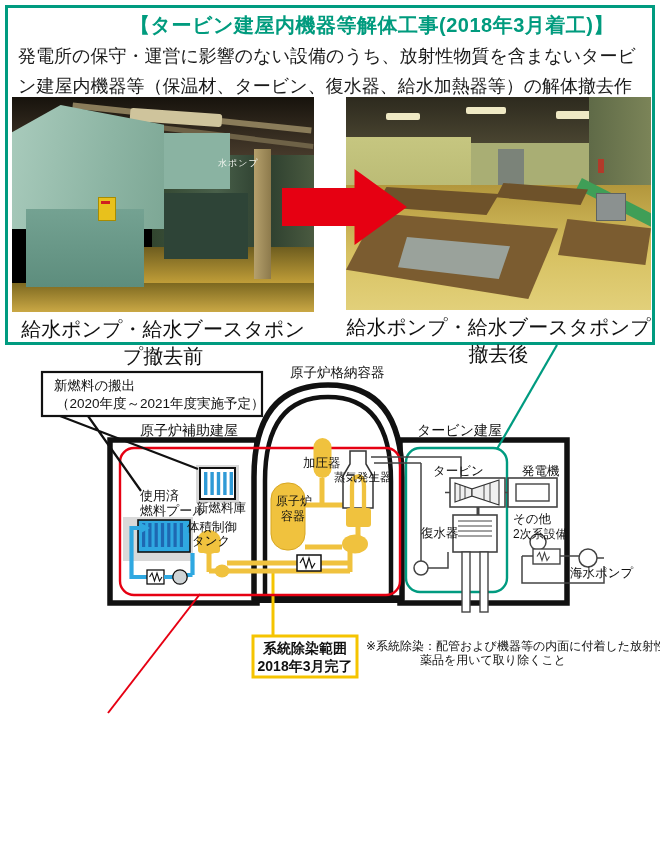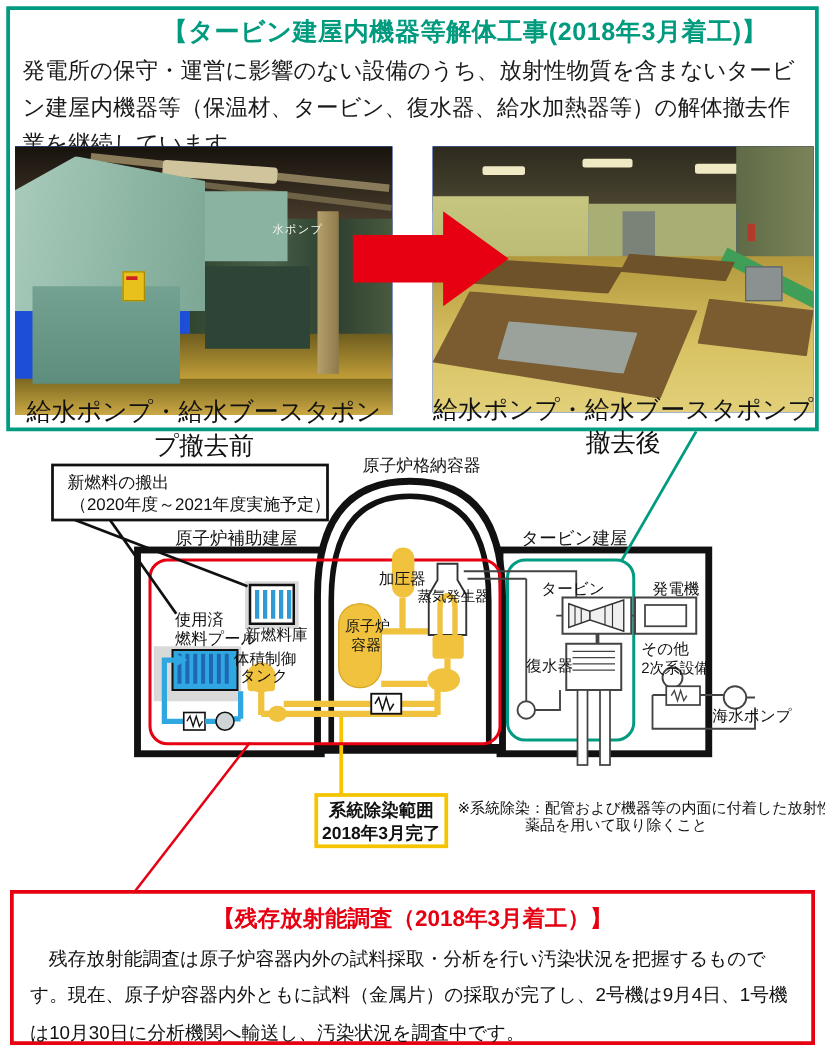--- a/index.html
+++ b/index.html
@@ -6,21 +6,21 @@
   body{font-family:"Liberation Sans","DejaVu Sans",sans-serif;}
   #page{position:relative;width:660px;height:844px;background:#fff;overflow:hidden;}
   .abs{position:absolute;}
 
   
   #topBox{left:5px;top:5px;width:644px;height:334px;border:3px solid #009b80;background:#fff;}
   #topTitle{left:0;top:12px;width:660px;text-align:center;color:#009b7e;font-size:20px;font-weight:700;letter-spacing:0.5px;margin-left:42px;}
   #topBody{left:18px;top:42px;width:622px;font-size:18px;line-height:1.65;color:#1a1a1a;}
 
   
-  .photo{overflow:hidden;background:#1d4ed8;margin-top:20px;}
+  .photo{overflow:hidden;background:#000000;}
   #photoBefore{left:12px;top:97px;width:302px;height:215px;}
   #photoAfter{left:346px;top:97px;width:305px;height:213px;}
   .cap{font-size:20px;color:#111;text-align:center;}
   #capBefore{left:12px;top:316px;width:302px;}
   #capAfter{left:346px;top:314px;width:305px;}
 
   
   #arrow{left:282px;top:169px;width:125px;height:76px;background:#e60012;
     clip-path:polygon(0 25%,58% 25%,58% 0,100% 50%,58% 100%,58% 75%,0 75%);z-index:5;}
 
@@ -209,18 +209,14 @@
     <text x="281" y="175" font-size="12">容器</text>
     <text x="334" y="136" font-size="11.5">蒸気発生器</text>
     <text x="433" y="130" font-size="12.5">タービン</text>
     <text x="522" y="130" font-size="12.5">発電機</text>
     <text x="421" y="192" font-size="12.5">復水器</text>
     <text x="513" y="178" font-size="12.5">その他</text>
     <text x="513" y="193" font-size="12">2次系設備</text>
     <text x="570" y="232" font-size="12.5">海水ポンプ</text>
   </svg>
 
-  <div class="abs" id="bottomBox">
-    <div class="abs" id="bottomTitle">【残存放射能調査（2018年3月着工）】</div>
-    <div class="abs" id="bottomBody">残存放射能調査は原子炉容器内外の試料採取・分析を行い汚染状況を把握するものです。現在、原子炉容器内外ともに試料（金属片）の採取が完了し、2号機は9月4日、1号機は10月30日に分析機関へ輸送し、汚染状況を調査中です。</div>
-  </div>
 
 </div>
 
 </body></html>

